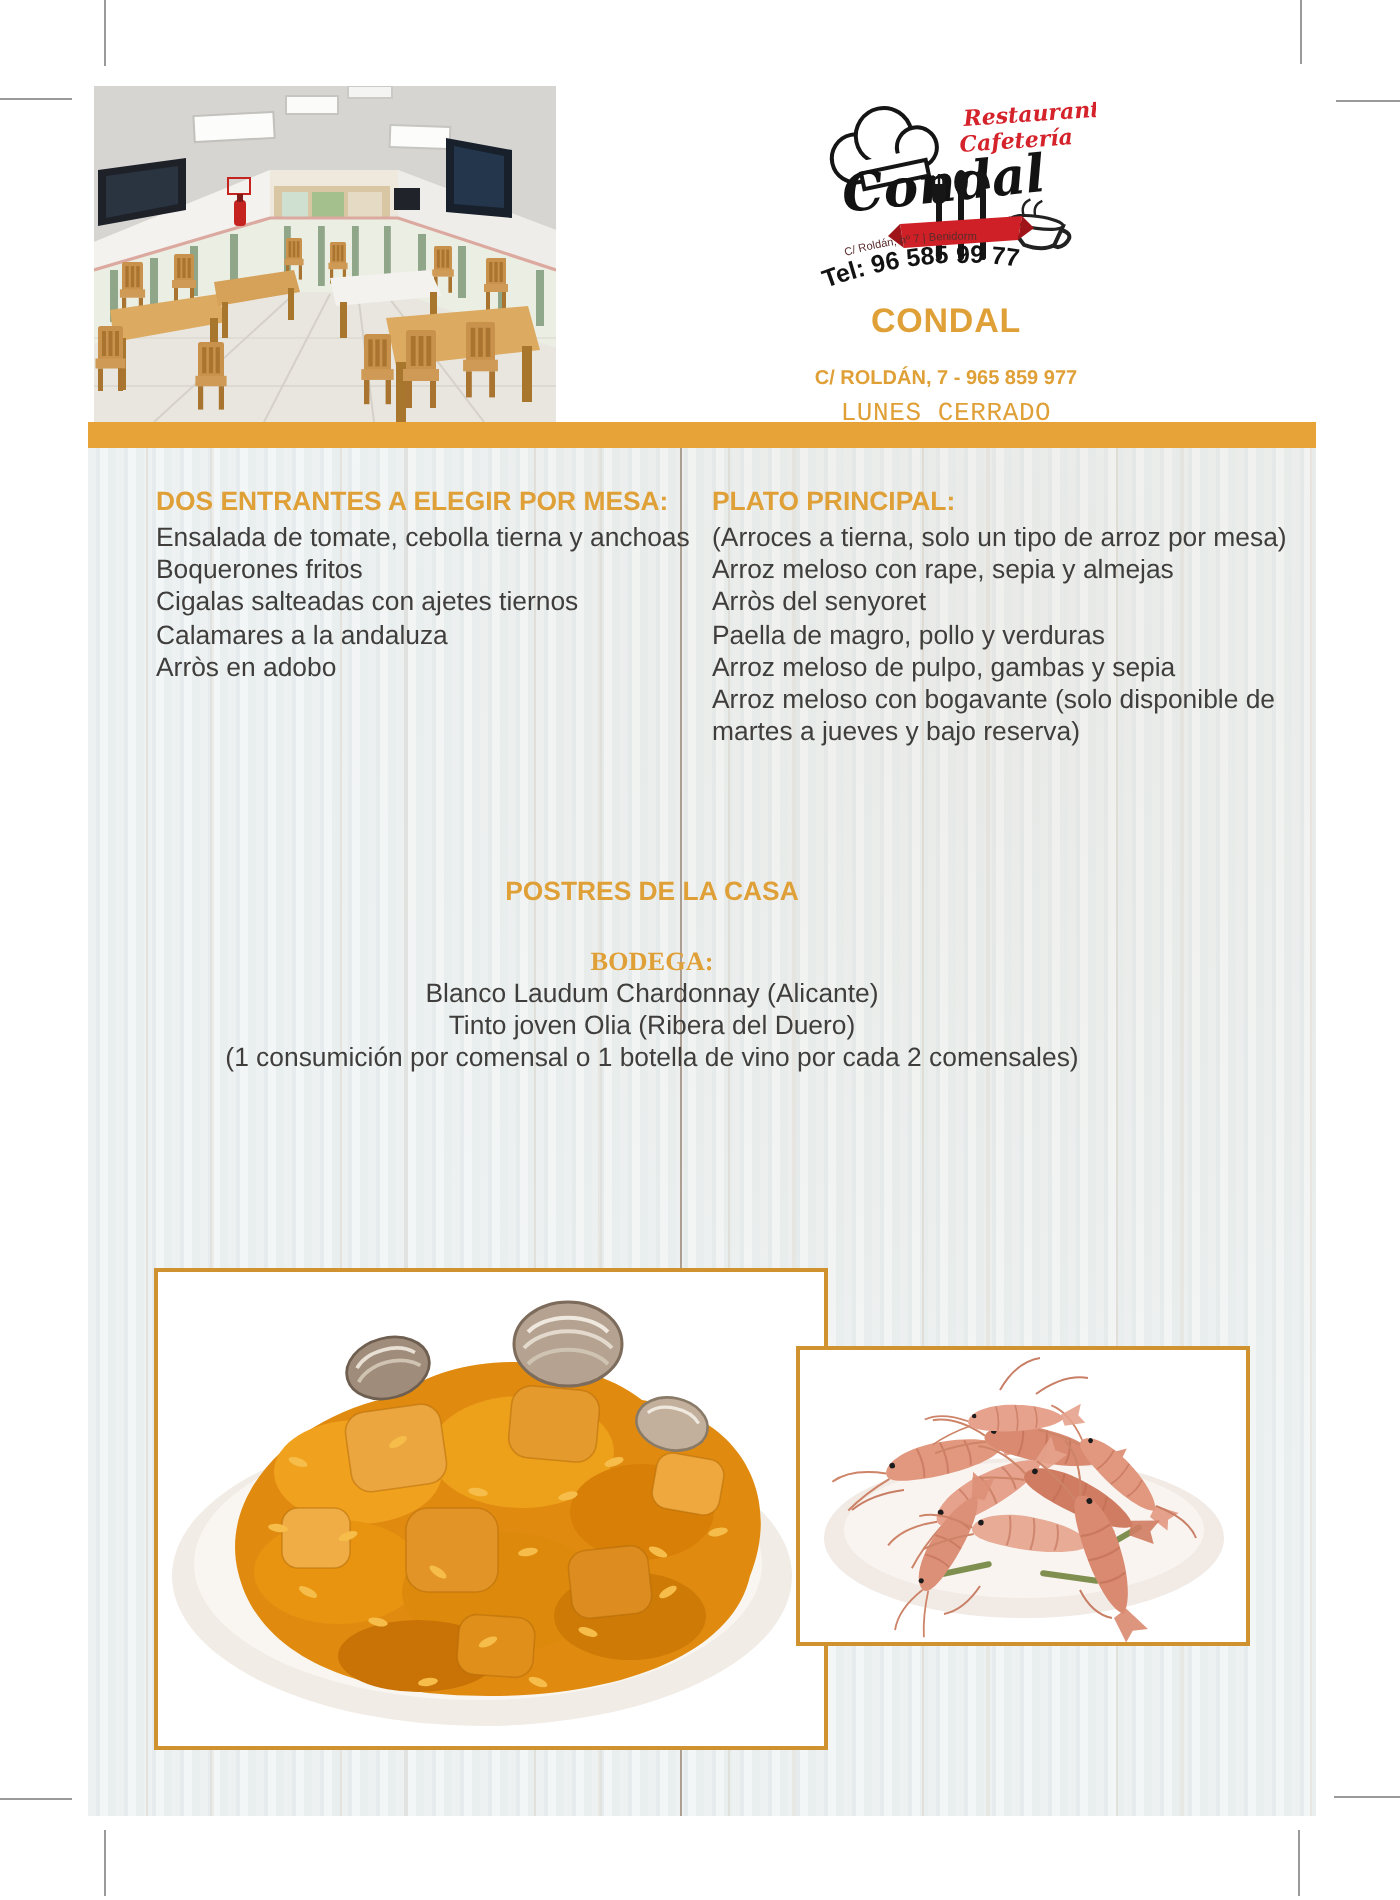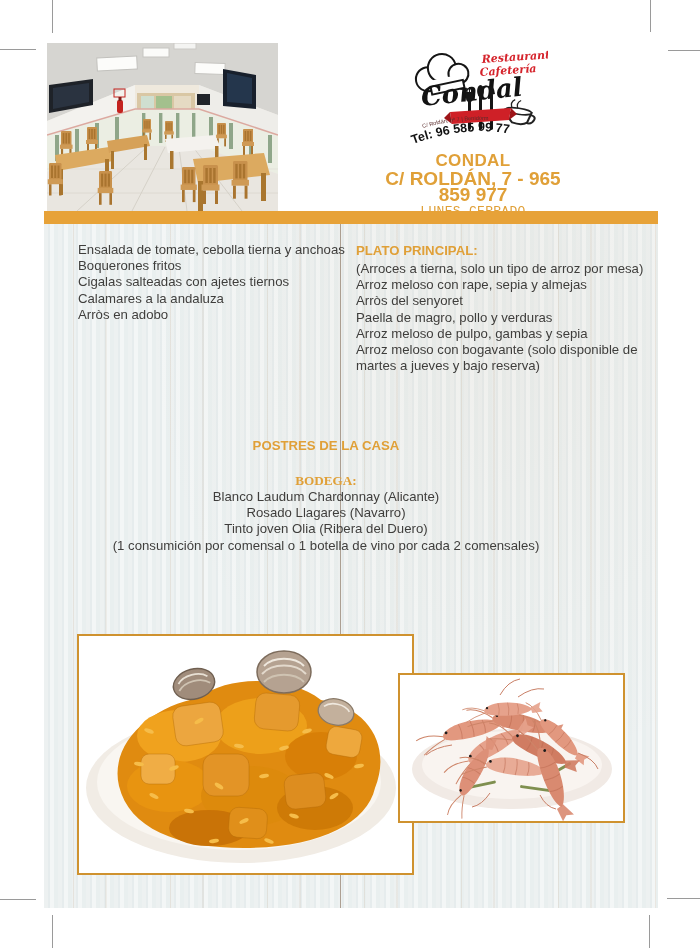--- a/index.html
+++ b/index.html
@@ -5,21 +5,21 @@
   html,body{margin:0;padding:0;background:#ffffff;}
   .page{position:relative;width:700px;height:950px;background:#ffffff;overflow:hidden;
         font-family:"Liberation Sans",sans-serif;}
   
   .crop{position:absolute;background:#9a9a9a;}
   
   .interior-photo{position:absolute;left:47px;top:43px;width:231px;height:168px;overflow:hidden;}
   .logo-box{position:absolute;left:398px;top:50px;width:150px;height:102px;}
   .brand-block{position:absolute;left:368px;top:152px;width:210px;text-align:center;}
   .brand-name{font-size:17px;font-weight:bold;color:#e0a038;letter-spacing:.4px;line-height:18px;}
-  .brand-address{font-size:19px;font-weight:bold;color:#e0a038;line-height:16px;margin-top:1px;}
+  .brand-address{font-size:10px;font-weight:bold;color:#e0a038;line-height:16px;margin-top:12px;}
   .brand-closed{font-size:13px;color:#e0a038;line-height:15px;margin-top:1px;letter-spacing:.3px;font-family:Liberation Mono, monospace;}
   
   .band{position:absolute;left:44px;top:211px;width:614px;height:13px;background:#e7a238;}
   
   .wood{position:absolute;left:44px;top:224px;width:614px;height:684px;
     background-color:#ecf0f0;
     background-image:
       radial-gradient(ellipse at 75% 15%, rgba(190,150,110,0.07), rgba(190,150,110,0) 55%),
       repeating-linear-gradient(90deg, transparent 0 29px, rgba(166,118,72,0.12) 29px 30px,
           transparent 30px 61px, rgba(166,118,72,0.08) 61px 63px, transparent 63px 97px),
@@ -227,20 +227,21 @@
     <div class="brand-address">C/ ROLDÁN, 7 - 965 859 977</div>
     <div class="brand-closed">LUNES CERRADO</div>
   </div>
 
   <div class="band"></div>
 
   <div class="wood">
     <div class="seam"></div>
 
     <div class="menu-col col-left">
+      <div class="menu-heading">DOS ENTRANTES A ELEGIR POR MESA:</div>
       <div>Ensalada de tomate, cebolla tierna y anchoas</div>
       <div>Boquerones fritos</div>
       <div>Cigalas salteadas con ajetes tiernos</div>
       <div>Calamares a la andaluza</div>
       <div>Arròs en adobo</div>
     </div>
 
     <div class="menu-col col-right">
       <div class="menu-heading">PLATO PRINCIPAL:</div>
       <div>(Arroces a tierna, solo un tipo de arroz por mesa)</div>
@@ -248,21 +249,20 @@
       <div>Arròs del senyoret</div>
       <div>Paella de magro, pollo y verduras</div>
       <div>Arroz meloso de pulpo, gambas y sepia</div>
       <div>Arroz meloso con bogavante (solo disponible de martes a jueves y bajo reserva)</div>
     </div>
 
     <div class="center-menu">
       <div class="menu-heading">POSTRES DE LA CASA</div>
       <div class="menu-heading bodega-title">BODEGA:</div>
       <div>Blanco Laudum Chardonnay (Alicante)</div>
-      <div>Rosado Llagares (Navarro)</div>
       <div>Tinto joven Olia (Ribera del Duero)</div>
       <div>(1 consumición por comensal o 1 botella de vino por cada 2 comensales)</div>
     </div>
   </div>
 
   <div class="photo-frame photo-paella">
     <svg viewBox="0 0 333 237" width="333" height="237" preserveAspectRatio="none">
       <rect width="333" height="237" fill="#ffffff"></rect>
       <ellipse cx="162" cy="152" rx="155" ry="75" fill="#f1ece5"></ellipse>
       <ellipse cx="160" cy="146" rx="142" ry="68" fill="#f9f6f1"></ellipse>

